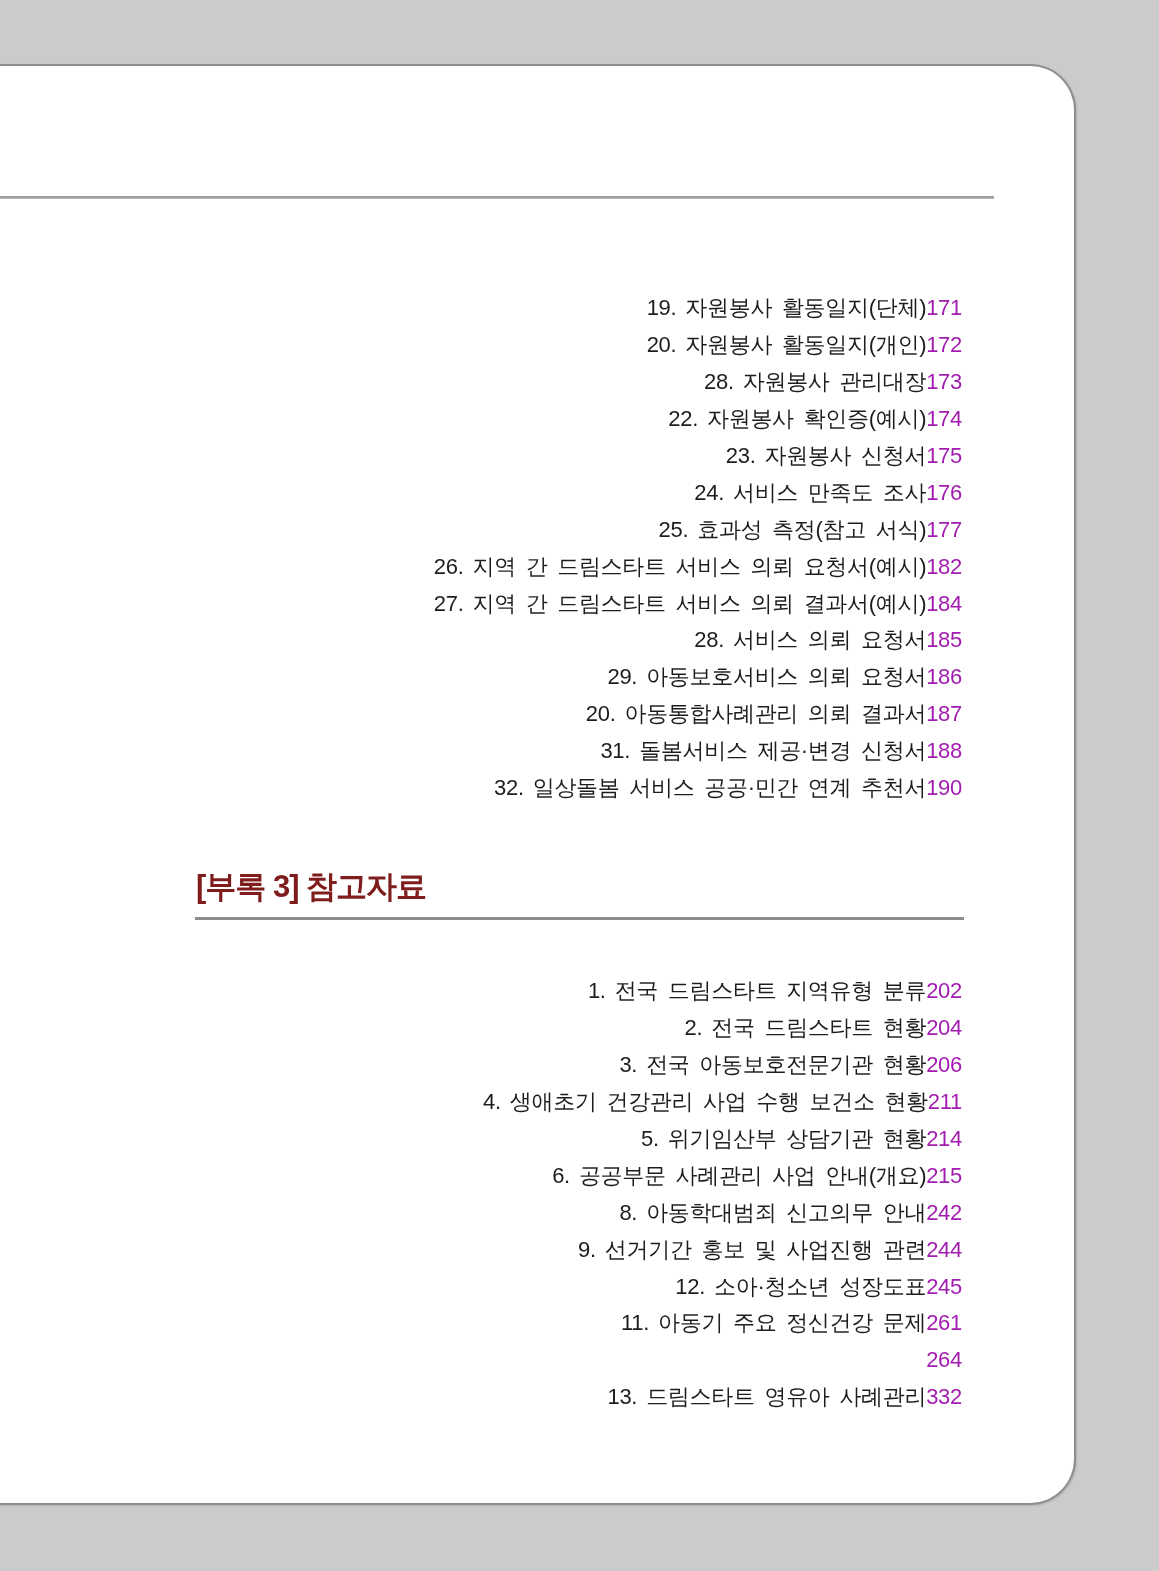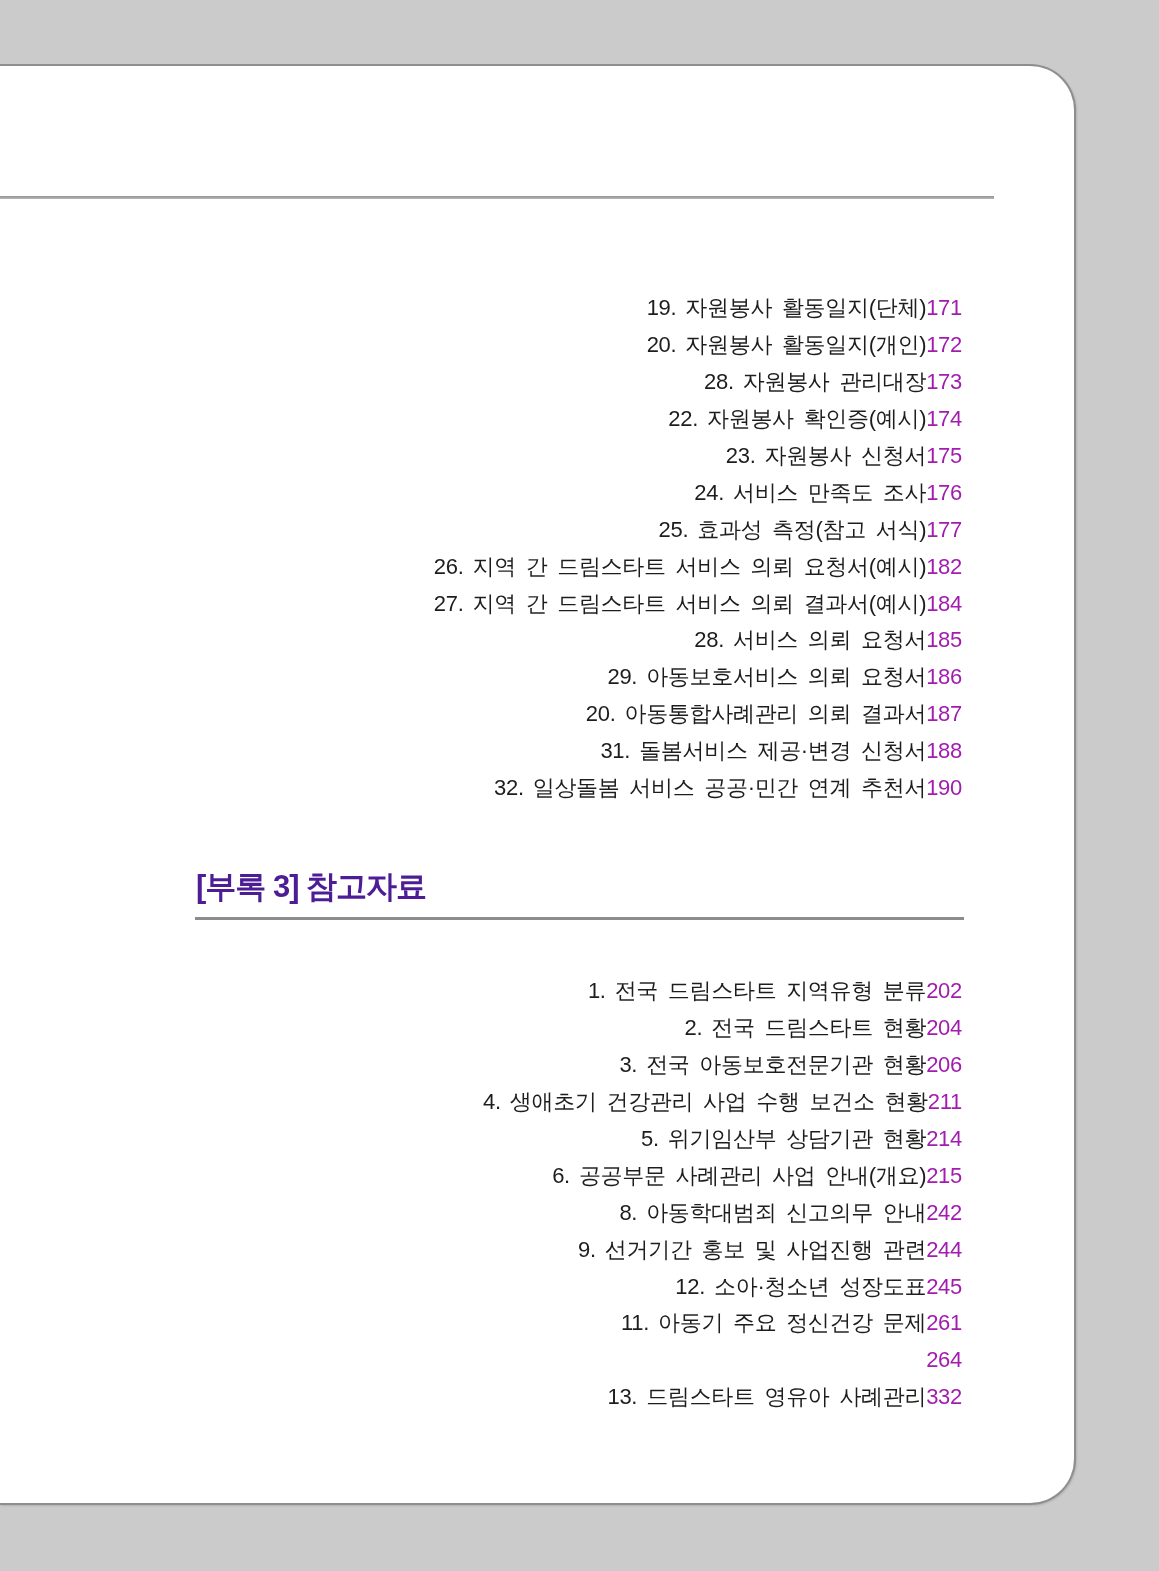--- a/index.html
+++ b/index.html
@@ -57,21 +57,21 @@
     font-size: 22px;
     color: #a21caf;
     text-align: right;
   }
   .section-heading {
     position: absolute;
     left: 196px;
     top: 866px;
     font-size: 31px;
     font-weight: bold;
-    color: #4c1d95;
+    color: #7f1d1d;
     letter-spacing: -1px;
   }
   .section-rule {
     position: absolute;
     left: 195px;
     top: 917px;
     width: 769px;
     height: 2.5px;
     background: #8c8c8c;
   }

